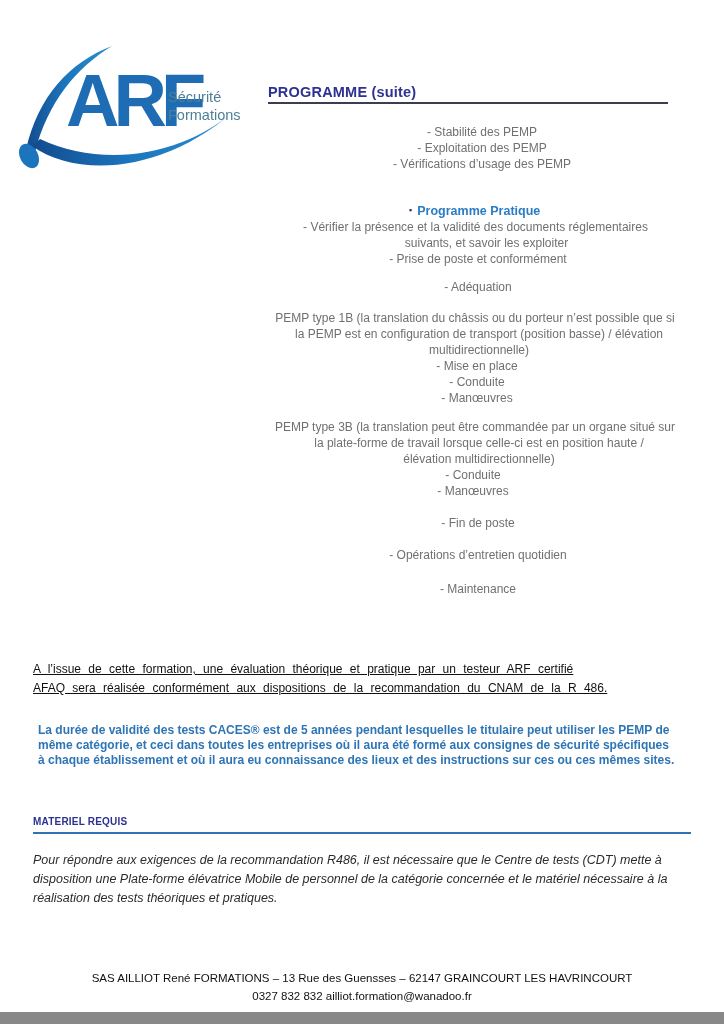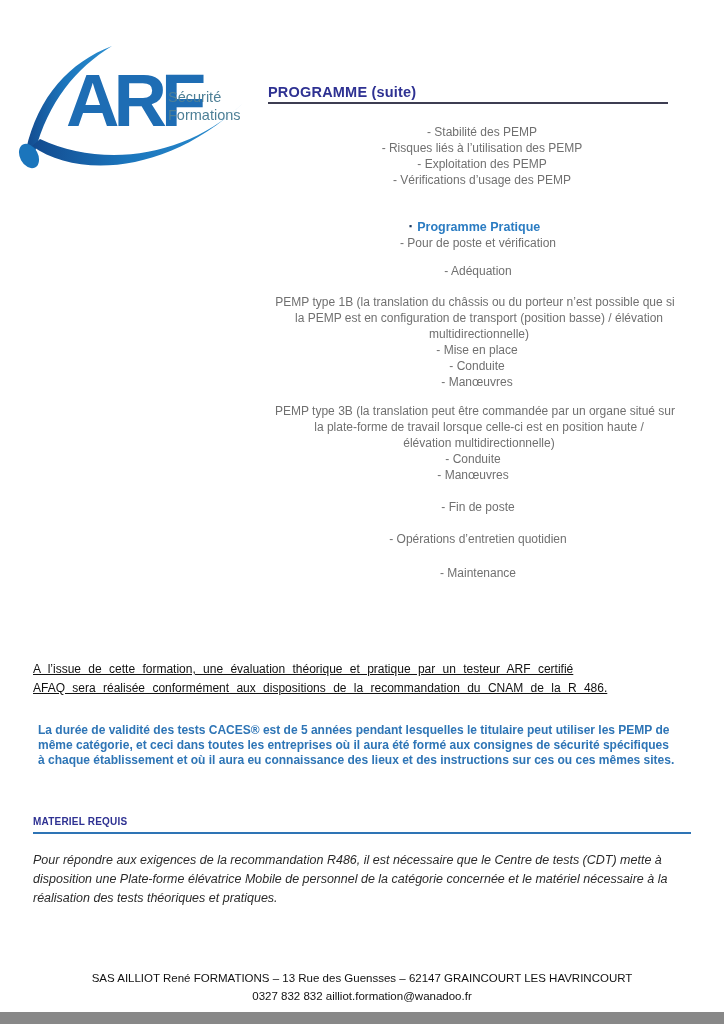--- a/index.html
+++ b/index.html
@@ -100,31 +100,32 @@
 
   <div class="heading-row">
     <span class="heading-text">PROGRAMME (suite)</span>
     <span class="heading-rule"></span>
   </div>
 
   <div class="col">
 
     <div class="theory">
       <div>- Stabilité des PEMP</div>
-      <div>- Risques liés à l’utilisation des PEMP</div>
       <div>- Exploitation des PEMP</div>
       <div>- Vérifications d’usage des PEMP</div>
     </div>
 
     <div class="pratique">
       <span class="bullet">▪</span>
       <span class="ptitle">Programme Pratique</span>
     </div>
 
-    <div class="prise">- Pour de poste et vérification</div>
+    <div class="verifier preline">-  Vérifier la présence et la validité des documents réglementaires
+suivants, et savoir les exploiter</div>
+    <div class="prise">- Prise de poste et conformément</div>
     <div class="adequation">- Adéquation</div>
 
     <div class="pemp1b preline">PEMP type 1B (la translation du châssis ou du porteur n’est possible que si
 la PEMP est en configuration de transport (position basse) / élévation
 multidirectionnelle)</div>
     <div class="pemp1b-items">
       <div>- Mise en place</div>
       <div>- Conduite</div>
       <div>- Manœuvres</div>
     </div>

